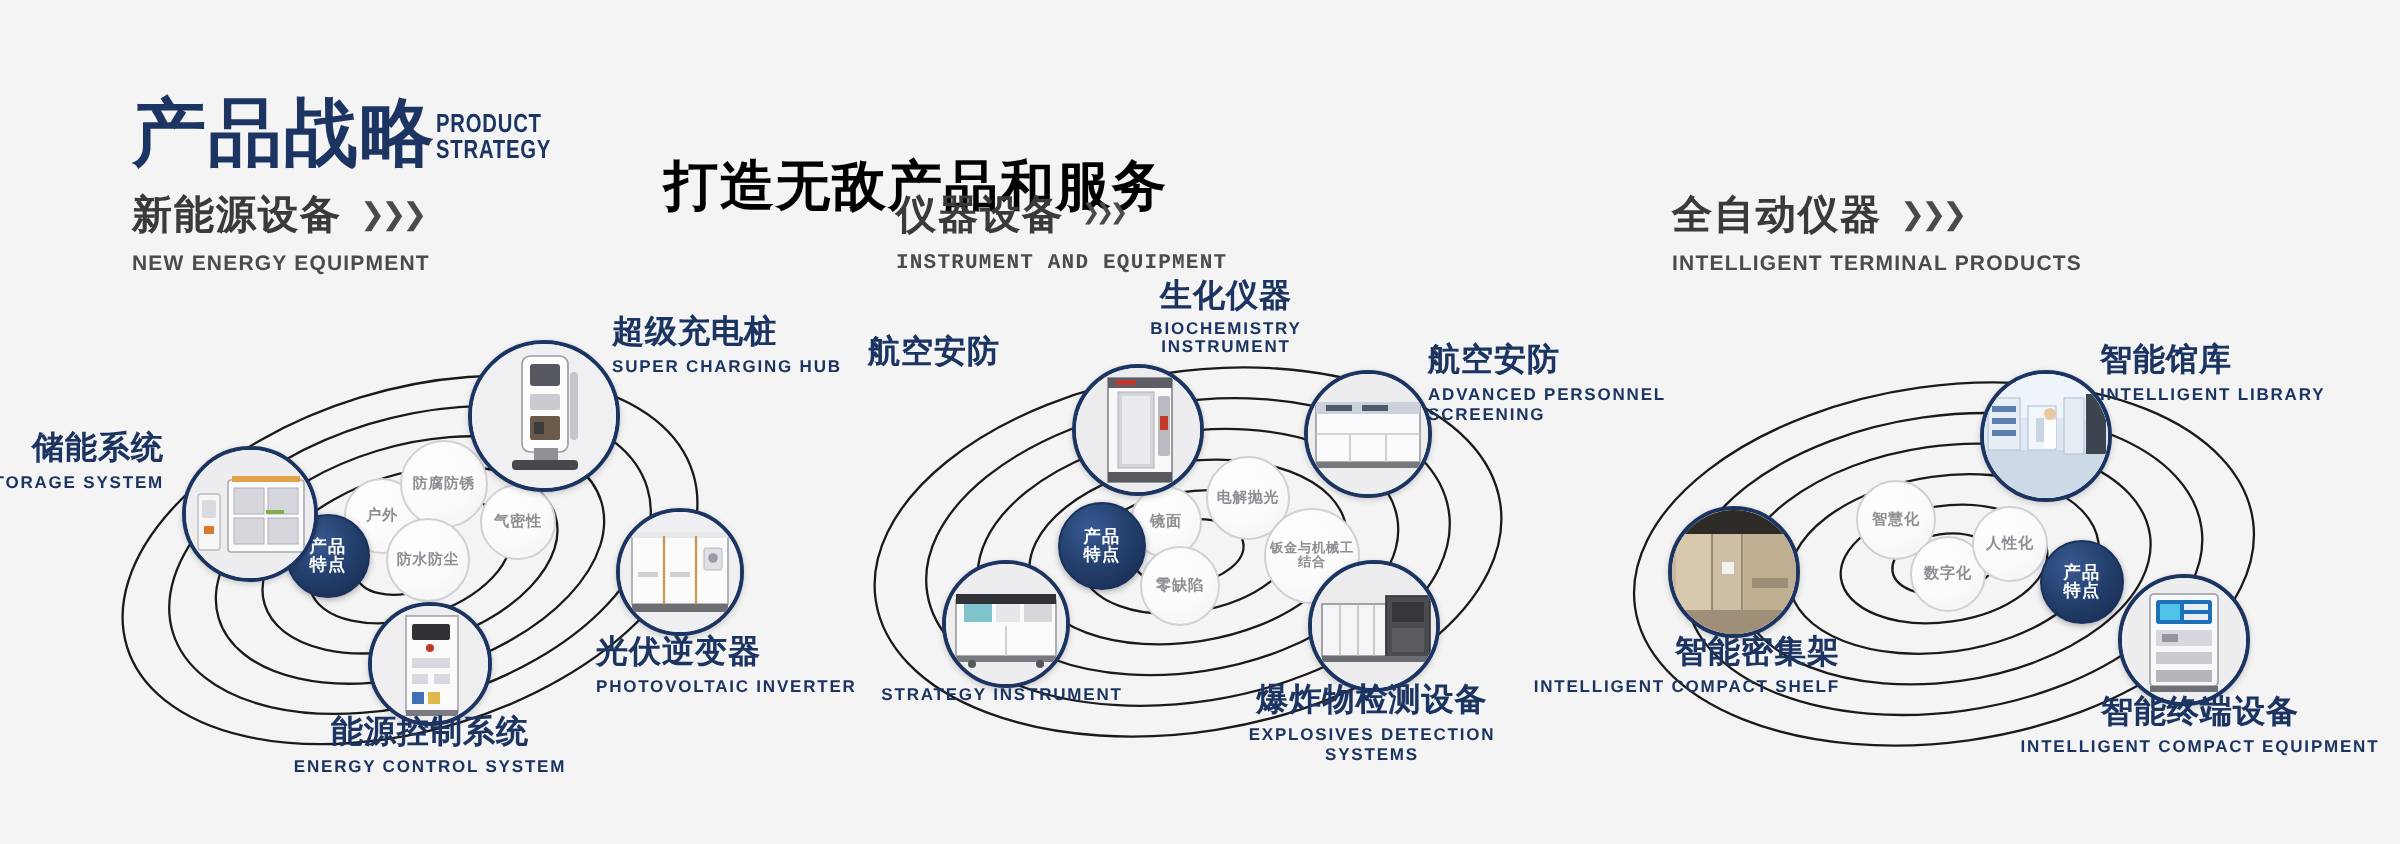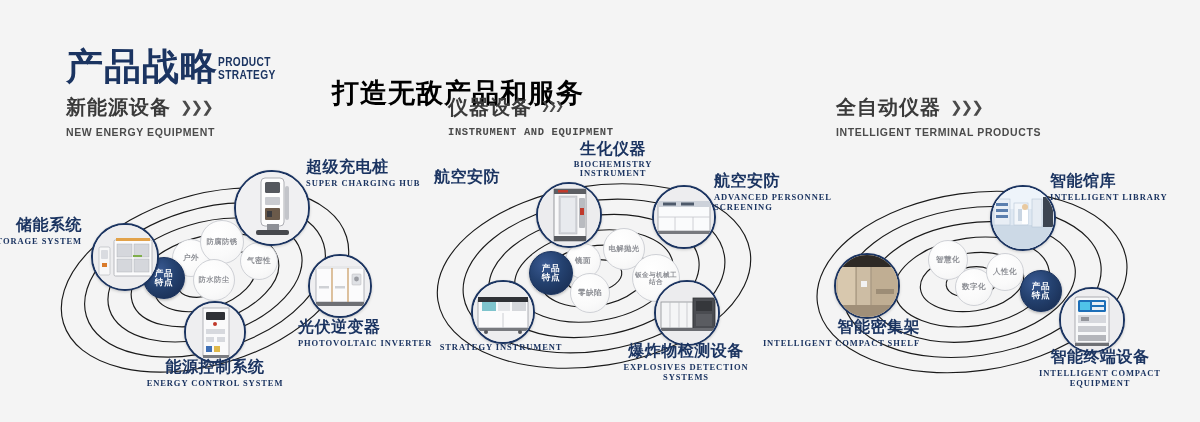--- a/index.html
+++ b/index.html
@@ -64,21 +64,21 @@
     border:2.2px solid #1b3461;
     background:#e9eaec;
     overflow:hidden;
     box-shadow:0 1px 3px rgba(0,0,0,.18);
   }
   .node .art{position:absolute;inset:0;}
 
   
   .cap{position:absolute;width:190px;}
   .cap .cn{font-size:16px;font-weight:bold;color:#1b3461;letter-spacing:.5px;line-height:1.12;}
-  .cap .en{font-size:8.5px;font-weight:bold;color:#1b3461;letter-spacing:.9px;line-height:1.22;margin-top:2px;font-family:Liberation Serif, serif;}
+  .cap .en{font-size:8.5px;font-weight:bold;color:#1b3461;letter-spacing:.9px;line-height:1.22;margin-top:2px;}
   .cap.r{text-align:right;}
   .cap.l{text-align:left;}
   .cap.c{text-align:center;}
 
   
   .bub{
     position:absolute;border-radius:50%;
     display:flex;align-items:center;justify-content:center;
     text-align:center;line-height:1.08;
     border:1px solid #cfd1d6;

